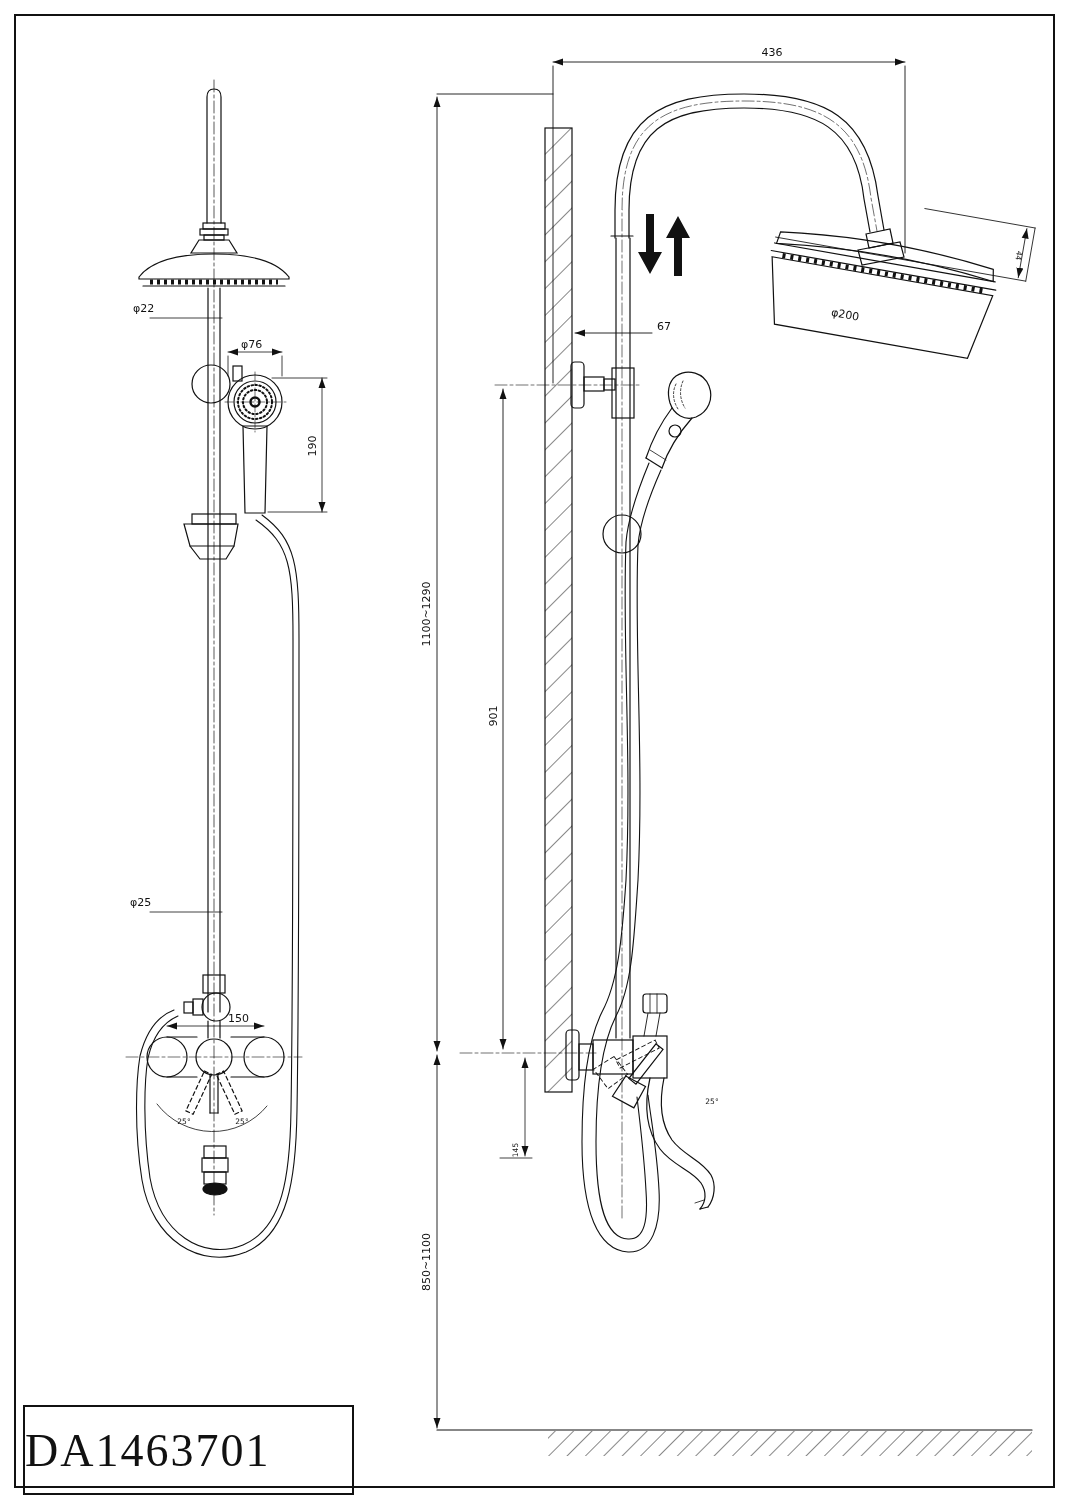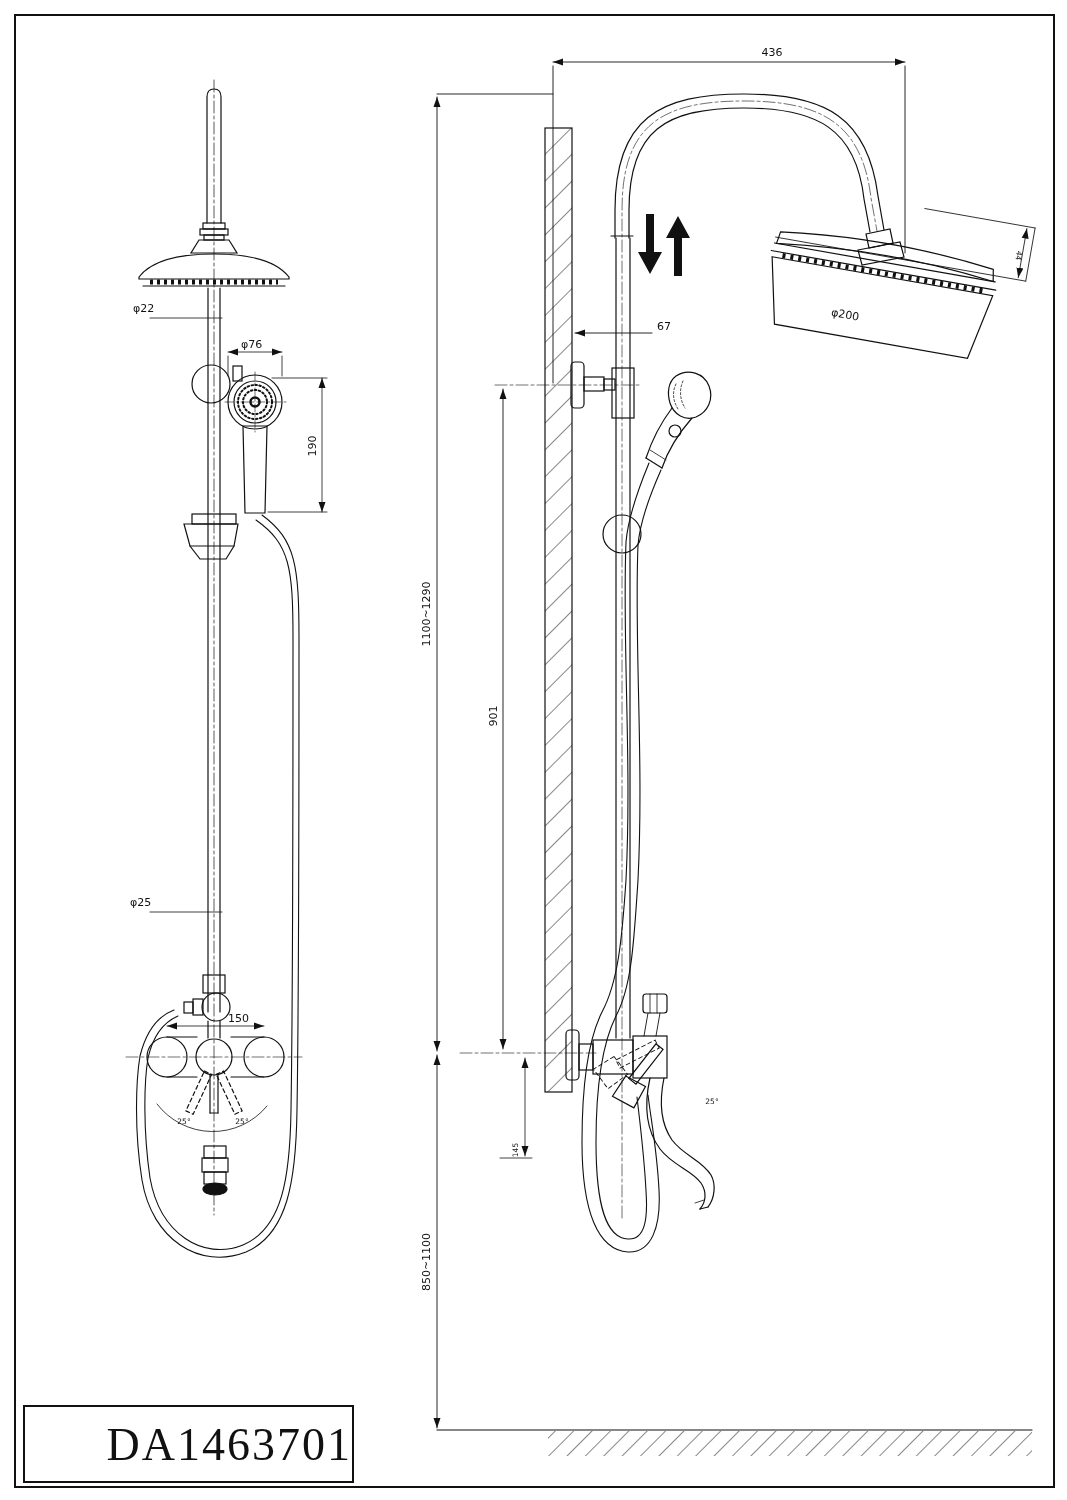--- a/index.html
+++ b/index.html
@@ -2,22 +2,22 @@
 <html><head>
 <meta charset="utf-8">
 <style>
   html,body{margin:0;padding:0;background:#e8e8e8;}
   .canvas{position:relative;width:1067px;height:1500px;background:#ffffff;margin:0 auto;overflow:hidden;
           font-family:"DejaVu Sans",sans-serif;}
   .frame{position:absolute;left:14px;top:14px;width:1037px;height:1470px;border:2px solid #111;}
   svg{position:absolute;left:0;top:0;}
   .dim{font-family:"DejaVu Sans",sans-serif;font-size:11px;fill:#111;stroke:none;}
   .dim-s{font-family:"DejaVu Sans",sans-serif;font-size:7.5px;fill:#111;stroke:none;}
-  .title-box{position:absolute;left:23px;top:1405px;width:331px;height:78px;border:2px solid #111;
-             display:flex;align-items:center;justify-content:flex-end;box-sizing:border-box;}
+  .title-box{position:absolute;left:23px;top:1405px;width:331px;height:90px;border:2px solid #111;
+             display:flex;align-items:center;justify-content:flex-start;box-sizing:border-box;}
   .title-box span{font-family:"Liberation Serif","DejaVu Serif",serif;font-size:46px;color:#111;letter-spacing:2px;}
 </style>
 </head>
 <body>
 
 <div class="canvas">
   <div class="frame"></div>
 
   <svg width="1067" height="1500" viewBox="0 0 1067 1500">
     <defs>

